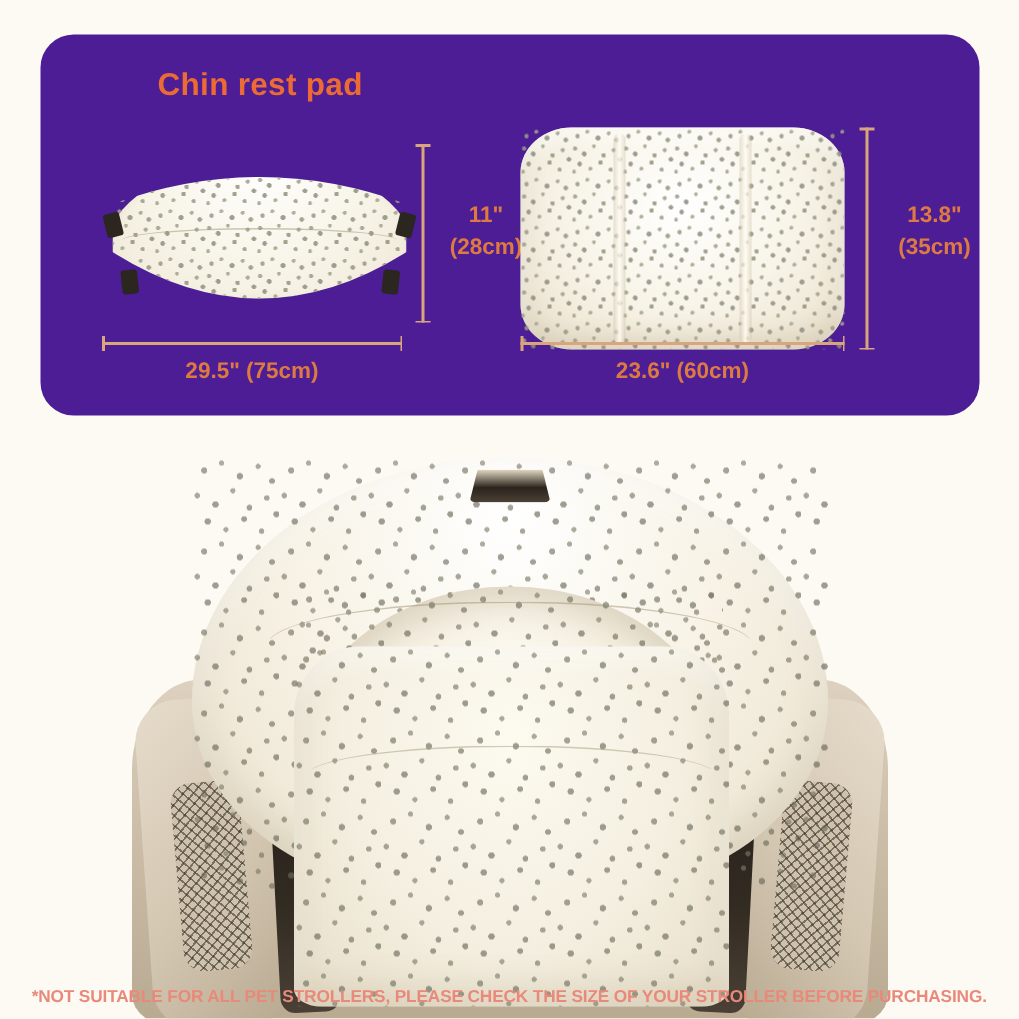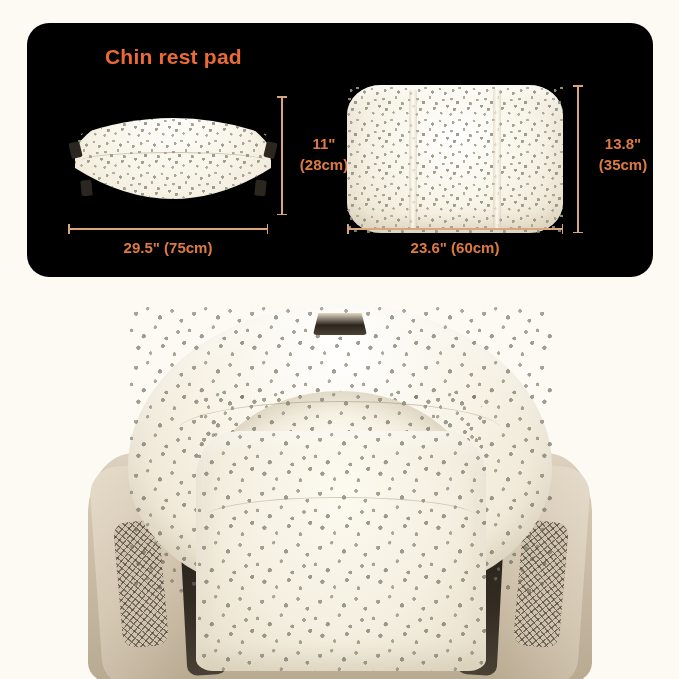--- a/index.html
+++ b/index.html
@@ -21,21 +21,21 @@
     background: #fdfaf4;
   }
 
   
   .spec-card {
     position: absolute;
     left: 27px;
     top: 23px;
     width: 626px;
     height: 254px;
-    background: #000000;
+    background: #4c1d95;
     border-radius: 22px;
   }
 
   .panel {
     position: absolute;
     top: 0;
     height: 100%;
   }
   .panel-left  { left: 20px;  width: 280px; }
   .panel-right { left: 310px; width: 300px; }
@@ -451,14 +451,15 @@
       <div class="floral-photo"></div>
     </div>
 
     <div class="inner-cushion">
       <div class="floral-photo"></div>
     </div>
     <div class="inner-seam"></div>
     <div class="rim-seam"></div>
   </div>
 
+  <div class="disclaimer">*NOT SUITABLE FOR ALL PET STROLLERS, PLEASE CHECK THE SIZE OF YOUR STROLLER BEFORE PURCHASING.</div>
 
 </div>
 
 </body></html>

